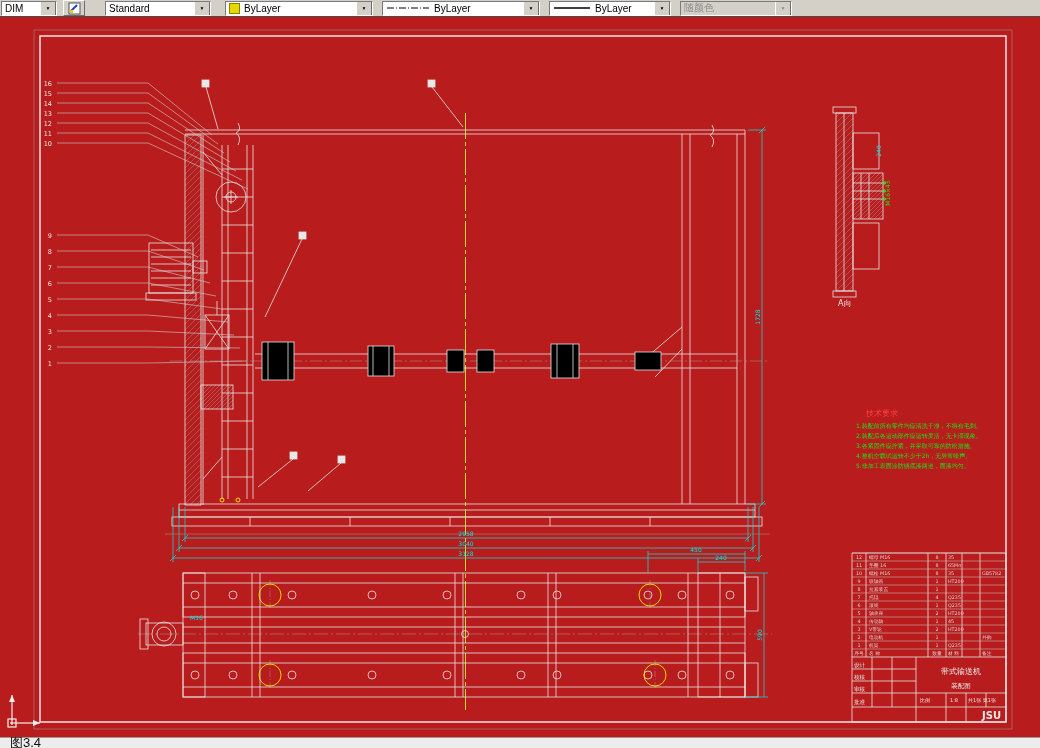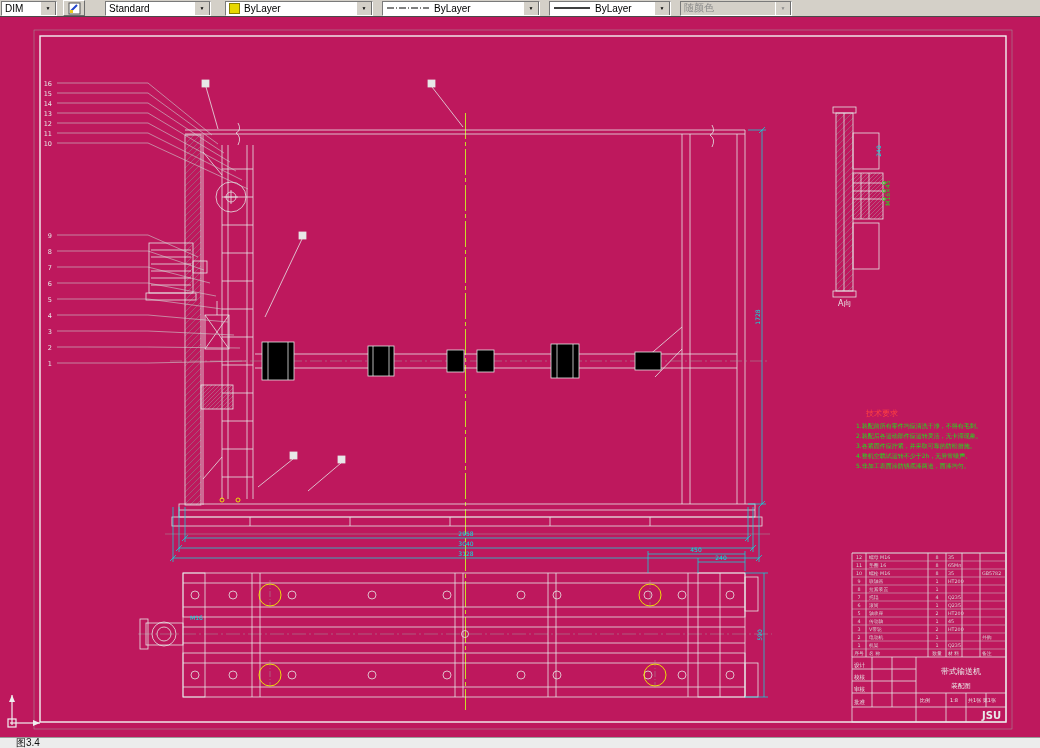--- a/index.html
+++ b/index.html
@@ -16,40 +16,40 @@
          border-color:#fff #6d6d6d #6d6d6d #fff;display:flex;align-items:center;
          justify-content:center;font-size:5px;color:#000;flex:0 0 auto;}
   .combo.disabled{background:#d4d0c8;color:#8a8a8a;}
   .combo.disabled .arrow{color:#8a8a8a;}
   .tbtn{width:22px;height:16px;background:#d4d0c8;border:1px solid;
         border-color:#fff #6d6d6d #6d6d6d #fff;display:flex;align-items:center;
         justify-content:center;box-sizing:border-box;}
   .glyph{margin-right:4px;flex:0 0 auto;display:flex;align-items:center;}
   .ysq{width:9px;height:9px;background:#e8d800;border:1px solid #8a8000;}
   
-  .canvas{position:absolute;top:17px;left:0;width:1040px;height:720px;background:#be185d;}
+  .canvas{position:absolute;top:17px;left:0;width:1040px;height:720px;background:#b91c1c;}
   svg text{font-family:"DejaVu Sans",sans-serif;}
   .thin{stroke:#9e9e9e;stroke-width:.5;fill:none;}
   .ln{stroke:#e6e6e6;stroke-width:.8;fill:none;}
   .ld polyline{stroke:#cfcfcf;stroke-width:.6;fill:none;}
   .bal{fill:#e8e8e8;font-size:6.5px;}
   .cyl{stroke:#00e5e5;stroke-width:.7;fill:none;}
   .cy{fill:#00e5e5;font-size:6px;}
   .gr{fill:#19e619;font-size:6px;}
   .grl{stroke:#19e619;stroke-width:.8;fill:none;}
   .yl{stroke:#f0f000;stroke-width:.9;fill:none;}
   .rd{fill:#ff4040;font-size:8px;}
   .wt{fill:#e8e8e8;}
   #bom-rows line{stroke:#cfcfcf;stroke-width:.5;}
   #bom-rows text{fill:#d8d8d8;font-size:4.8px;}
   #title-block text{fill:#e8e8e8;}
   
   .statusbar{position:absolute;left:0;bottom:0;width:100%;height:11px;background:#ececec;
              border-top:1px solid #9a9a9a;box-sizing:border-box;display:flex;
-             align-items:center;padding-left:16px;font-size:10px;color:#111;}
+             align-items:center;padding-left:10px;font-size:13px;color:#111;}
 </style>
 </head>
 <body>
 
 <div class="app">
 
   <div class="toolbar">
     <div class="combo" style="width:56px;">
       <span>DIM</span>
       <span class="arrow">▼</span>

